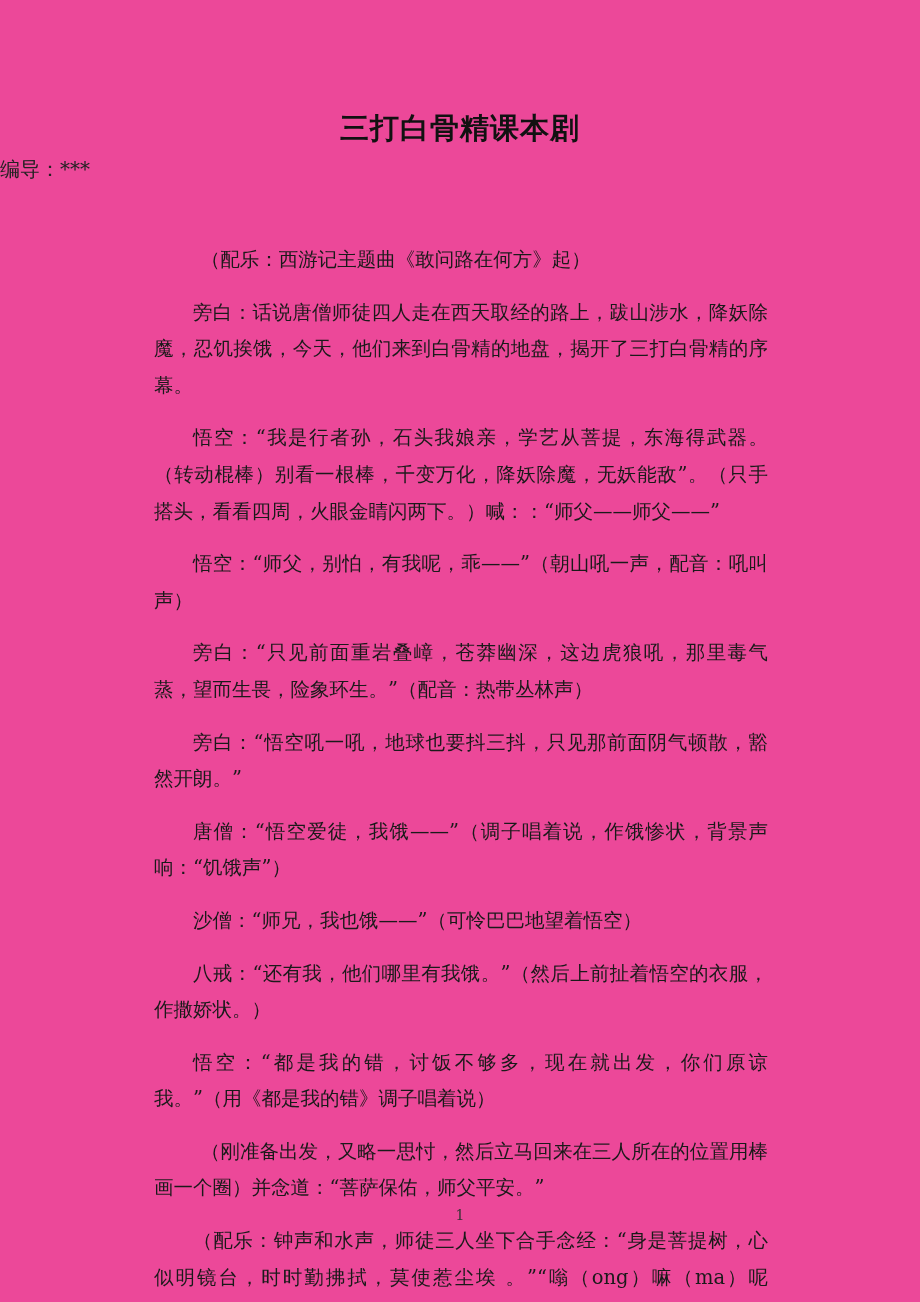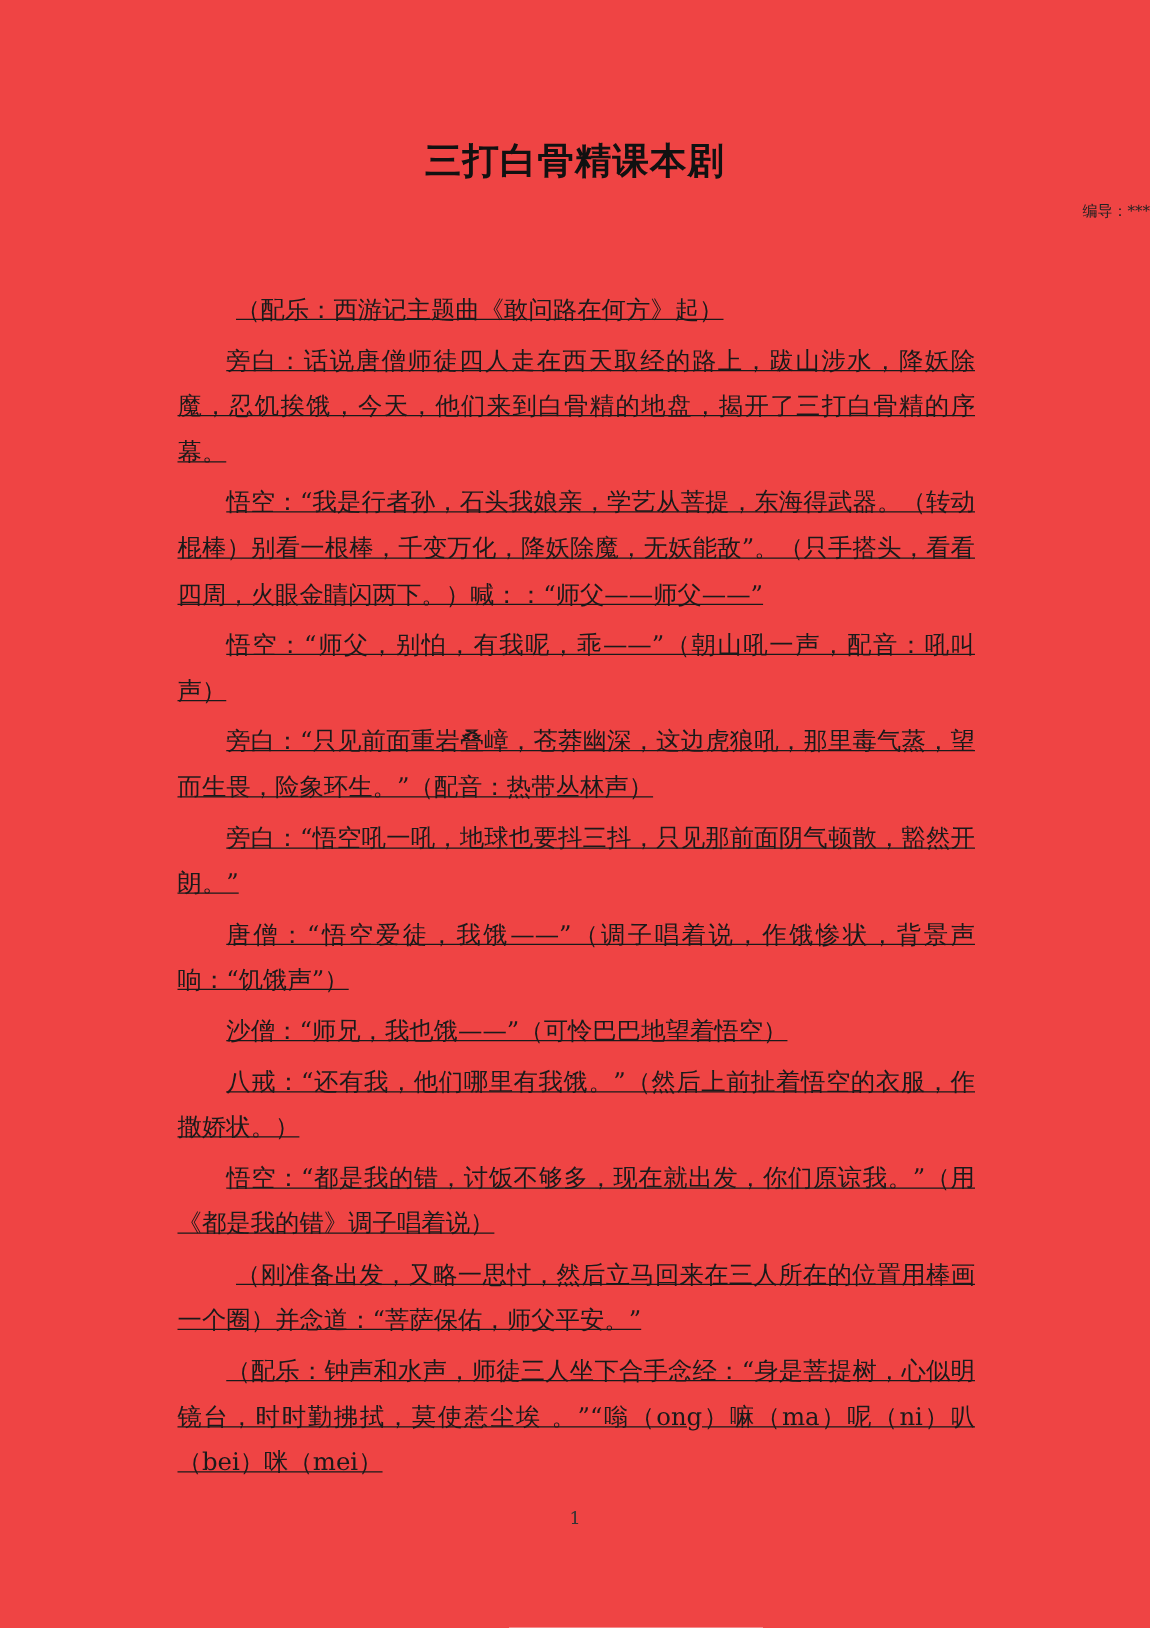--- a/index.html
+++ b/index.html
@@ -13,58 +13,57 @@
     position: relative;
     overflow: hidden;
     font-family: "DejaVu Serif", "Liberation Serif", serif;
     color: #1a1a1a;
   }
   .page {
     position: absolute;
     left: 0; top: 0;
     width: 920px;
     height: 1302px;
-    background: #ef4444;
+    background: #ec4899;
   }
   .title {
     position: absolute;
     left: 0; right: 0;
     top: 108px;
     text-align: center;
     font-family: "DejaVu Sans", "Liberation Sans", sans-serif;
     font-size: 29px;
     font-weight: bold;
     letter-spacing: 1px;
     color: #111;
     line-height: 40px;
   }
   .author {
     position: absolute;
     left: 0; right: 0;
     top: 155px;
-    text-align: right;
-    font-size: 12px;
+    text-align: left;
+    font-size: 20px;
     line-height: 28px;
     color: #222;
   }
   .body-text {
     position: absolute;
     left: 138px;
     top: 226px;
     width: 646px;
     font-size: 19.5px;
     line-height: 36.6px;
     color: #1a1a1a;
   }
   .para {
-    margin: 4px;
+    margin: 16px;
     text-indent: 2em;
     text-align: justify;
     text-justify: inter-character;
-    text-decoration: underline;
   }
   .para.indent-more {
     text-indent: 2.4em;
   }
   .page-number {
     position: absolute;
     left: 0; right: 0;
     top: 1207px;
     text-align: center;
     font-size: 14px;

